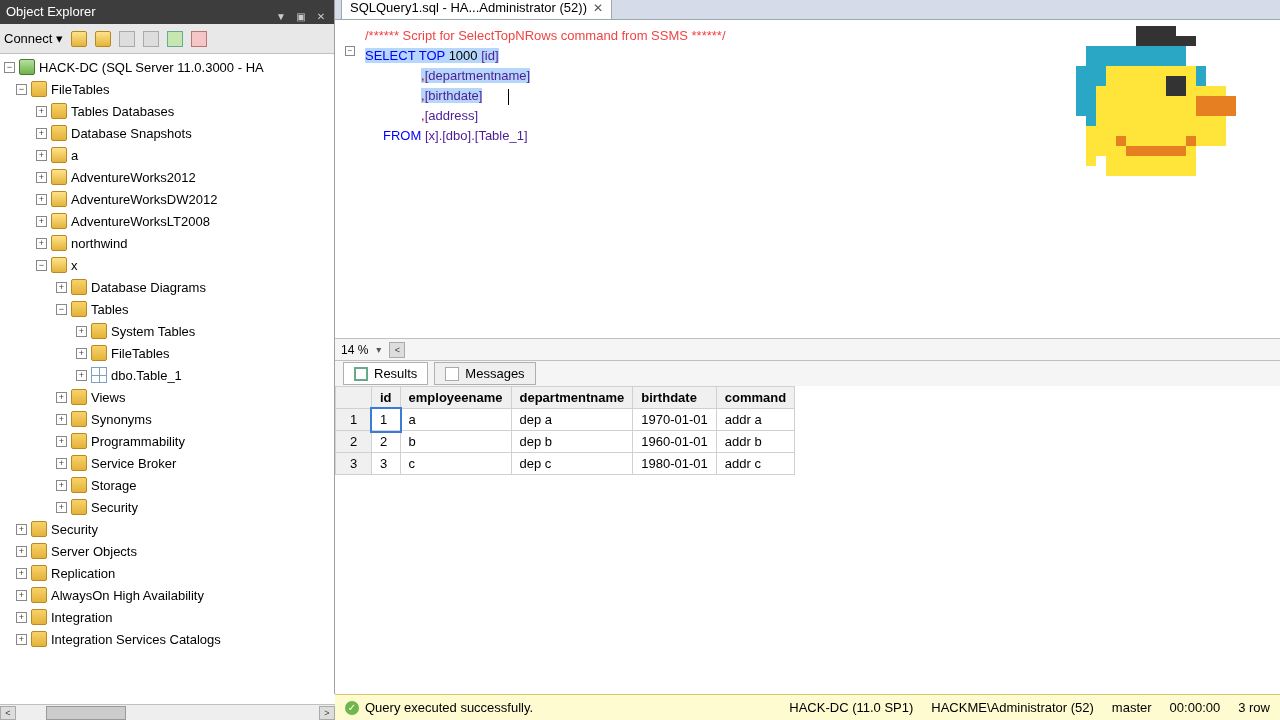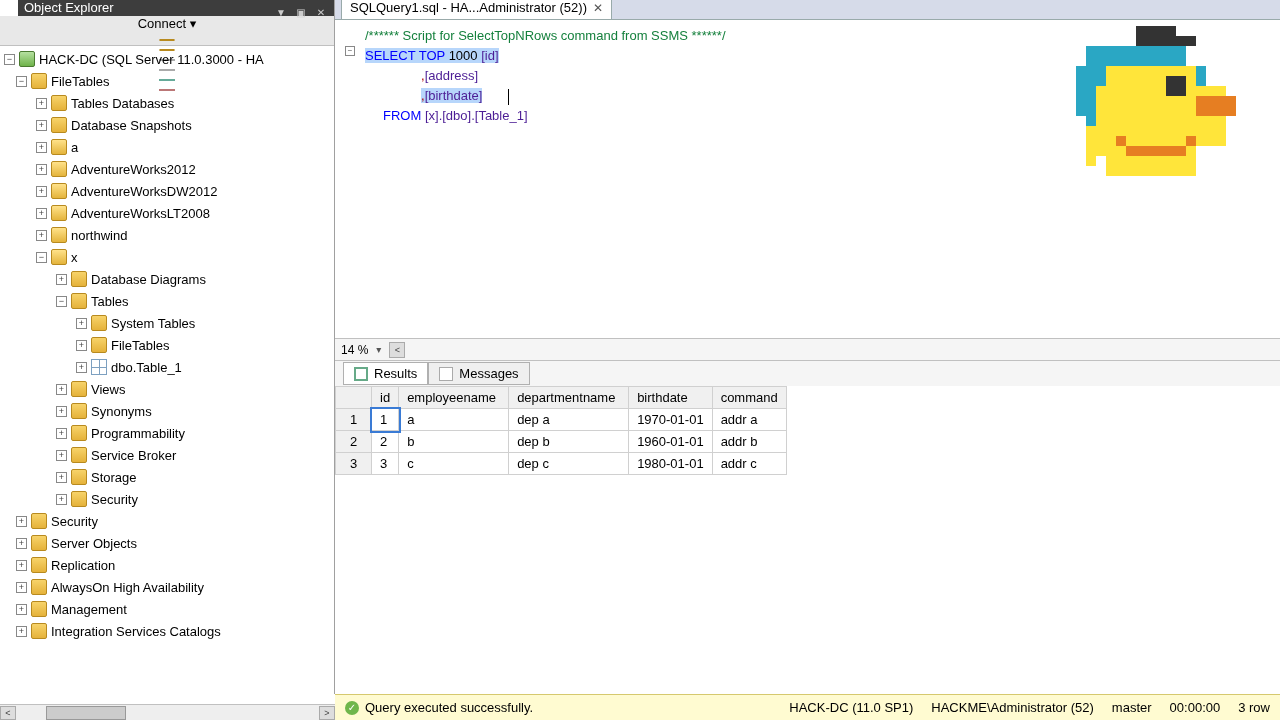--- a/index.html
+++ b/index.html
@@ -1,21 +1,21 @@
 <!DOCTYPE html>
 <html><head>
 <meta charset="utf-8">
 <style>
 * { margin:0; padding:0; box-sizing:border-box; font-family:"Segoe UI",Tahoma,sans-serif; font-size:13px; }
 body { width:1280px; height:720px; background:#fff; overflow:hidden; position:relative; }
 .explorer { position:absolute; left:0; top:0; width:335px; height:694px; background:#fff; border-right:1px solid #a0a0a0; }
-.explorer-title { background:#3d3d3d; color:#fff; height:16px; line-height:24px; padding:0 6px; display:flex; align-items:center;margin-left:18px; }
+.explorer-title { background:#3d3d3d; color:#fff; height:24px; line-height:24px; padding:0 6px; display:flex; align-items:center; }
 .explorer-title .spacer{flex:1}
 .explorer-title .winbtn{width:14px;height:14px;margin-left:6px;display:inline-block;text-align:center;font-size:10px;color:#ccc;}
-.connect-bar { height:30px; background:#e8e8e8; border-bottom:1px solid #c0c0c0; display:flex; align-items:center; padding:0 4px; gap:8px;flex-direction:column;}
+.connect-bar { height:30px; background:#e8e8e8; border-bottom:1px solid #c0c0c0; display:flex; align-items:center; padding:0 4px; gap:8px;}
 .connect-bar .connect-drop{font-size:13px;}
 .connect-bar .tb-ico{width:16px;height:16px;display:inline-block;}
 .tree { height:636px; overflow:auto; padding:2px 0 2px 4px; white-space:nowrap; position:relative;}
 .tree::-webkit-scrollbar{width:16px;height:16px}
 .tree::-webkit-scrollbar-track{background:#eee}
 .tree::-webkit-scrollbar-thumb{background:#bbb;border:1px solid #999}
 .tree-row{display:flex;align-items:center;height:22px;padding-right:6px;}
 .exp{width:11px;height:11px;border:1px solid #888;display:inline-flex;align-items:center;justify-content:center;font-size:9px;line-height:9px;color:#444;margin-right:4px;flex-shrink:0;background:#fff}
 .ico{width:16px;height:16px;margin-right:4px;flex-shrink:0;display:inline-block}
 .ico-folder{background:linear-gradient(#f7d36a,#e5b23a);border:1px solid #b88a1f;border-radius:2px}
@@ -28,36 +28,36 @@
 .i1{padding-left:12px}.i2{padding-left:32px}.i3{padding-left:52px}.i4{padding-left:72px}
 .bottom-scroll{position:absolute;left:0;bottom:0;width:335px;height:16px;background:#eee;border-top:1px solid #c0c0c0;display:flex;align-items:center;justify-content:space-between}
 .sb-btn{width:16px;height:14px;display:inline-flex;align-items:center;justify-content:center;font-size:9px;color:#444;background:#ddd;border:1px solid #aaa}
 .sb-thumb{height:14px;background:#ccc;border:1px solid #999;margin:0 2px}
 .editor{position:absolute;left:335px;top:0;right:0;bottom:26px;display:flex;flex-direction:column}
 .tab-strip{height:20px;background:#d6dbe9;border-bottom:1px solid #9aa;display:flex;align-items:flex-end;padding-left:6px}
 .tab{background:#fff;border:1px solid #9aa;border-bottom:none;padding:4px 8px;display:flex;align-items:center;gap:6px;font-size:13px;border-top-left-radius:3px;border-top-right-radius:3px}
 .tab .close{font-size:12px;color:#555}
 .sql-pane{flex:0 0 318px;background:#fff;position:relative;font-family:Consolas,monospace;font-size:14px;line-height:20px;padding:6px 0 0 30px;overflow:hidden}
 .sql-gutter{position:absolute;left:10px;top:26px;width:10px;height:10px;border:1px solid #888;display:flex;align-items:center;justify-content:center;font-size:8px;color:#555;background:#fff}
-.cmt{color:#15803d}.kw{color:#0000ff}.num{color:#000}.br{color:#b00000}.id{color:#4c1d95}
+.cmt{color:#ef4444}.kw{color:#0000ff}.num{color:#000}.br{color:#b00000}.id{color:#4c1d95}
 .sel{background:#b7d6fb}
 .cursor{display:inline-block;width:1px;height:16px;background:#000;vertical-align:middle;margin-left:26px}
 .zoom-row{height:22px;border-top:1px solid #c0c0c0;display:flex;align-items:center;padding:0 6px;gap:8px;background:#f5f5f5}
 .zoom-row .dd{font-size:12px}
 .zoom-row .arrow{font-size:10px;color:#555}
-.results-tabs{height:26px;border-top:1px solid #c0c0c0;background:#f5f5f5;display:flex;align-items:center;padding:0 8px;}
+.results-tabs{height:26px;border-top:1px solid #c0c0c0;background:#f5f5f5;display:flex;align-items:center;padding:0 8px;gap:6px}
 .rtab{background:#fff;border:1px solid #b0b0b0;padding:3px 10px;display:flex;align-items:center;gap:6px;font-size:13px}
 .rtab.inactive{background:#efefef}
 .rico{width:14px;height:14px;display:inline-block}
 .rico-grid{background:#fff;border:1px solid #6a8;box-shadow:inset 0 0 0 1px #6a8}
 .rico-msg{background:#fff;border:1px solid #aaa}
 .grid{flex:1;background:#fff;overflow:auto}
 .grid table{border-collapse:collapse}
 .grid th,.grid td{border:1px solid #d0d0d0;padding:3px 8px;font-size:13px;text-align:left;background:#fff}
-.grid th{background:#f0f0f0;font-weight:normal}
+.grid th{background:#f0f0f0;font-weight:bold}
 .grid .rownum{background:#f0f0f0;text-align:center;width:36px}
 .grid .cell-sel{outline:2px solid #3a7bd5}
 .status{position:absolute;left:335px;right:0;bottom:0;height:26px;background:#fffbd1;border-top:1px solid #d6c96e;display:flex;align-items:center;padding:0 10px;font-size:13px;gap:18px}
 .status .chk{width:14px;height:14px;border-radius:50%;background:#6fb64b;display:inline-flex;align-items:center;justify-content:center;color:#fff;font-size:10px;margin-right:6px}
 .status .sep{flex:1}
 .duck{position:absolute;right:34px;top:26px;width:200px;height:200px}
 </style>
 </head>
 <body>
 
@@ -200,21 +200,21 @@
         <span class="tree-label">Replication</span>
       </div>
     <div class="tree-row i1">
         <span class="exp">+</span>
         <span class="ico ico-folder"></span>
         <span class="tree-label">AlwaysOn High Availability</span>
       </div>
     <div class="tree-row i1">
         <span class="exp">+</span>
         <span class="ico ico-folder"></span>
-        <span class="tree-label">Management</span>
+        <span class="tree-label">Integration</span>
       </div>
     <div class="tree-row i1">
         <span class="exp">+</span>
         <span class="ico ico-folder"></span>
         <span class="tree-label">Integration Services Catalogs</span>
       </div>
   </div>
 </div>
 <div class="bottom-scroll">
   <span class="sb-btn">&lt;</span>
@@ -227,22 +227,23 @@
   <div class="tab-strip">
     <div class="tab">
       <span>SQLQuery1.sql - HA...Administrator (52))</span>
       <span class="close">✕</span>
     </div>
   </div>
   <div class="sql-pane">
     <div class="sql-gutter">−</div>
     <div><span class="cmt">/****** Script for SelectTopNRows command from SSMS  ******/</span></div>
     <div><span class="sel"><span class="kw">SELECT</span> <span class="kw">TOP</span> <span class="num">1000</span> <span class="id">[id]</span></span></div>
+    <div style="padding-left:56px"><span class="sel"><span class="br">,</span><span class="id">[departmentname]</span></span></div>
+    <div style="padding-left:56px"><span class="sel"><span class="br">,</span><span class="id">[birthdate]</span></span><span class="cursor"></span></div>
     <div style="padding-left:56px"><span class="br">,</span><span class="id">[address]</span></div>
-    <div style="padding-left:56px"><span class="sel"><span class="br">,</span><span class="id">[birthdate]</span></span><span class="cursor"></span></div>
     <div style="padding-left:18px"><span class="kw">FROM</span> <span class="id">[x].[dbo].[Table_1]</span></div>
   </div>
   <div class="zoom-row">
     <span class="dd">14 %</span>
     <span class="arrow">▾</span>
     <span class="sb-btn" style="height:16px">&lt;</span>
   </div>
   <div class="results-tabs">
     <div class="rtab">
         <span class="rico rico-grid"></span>

